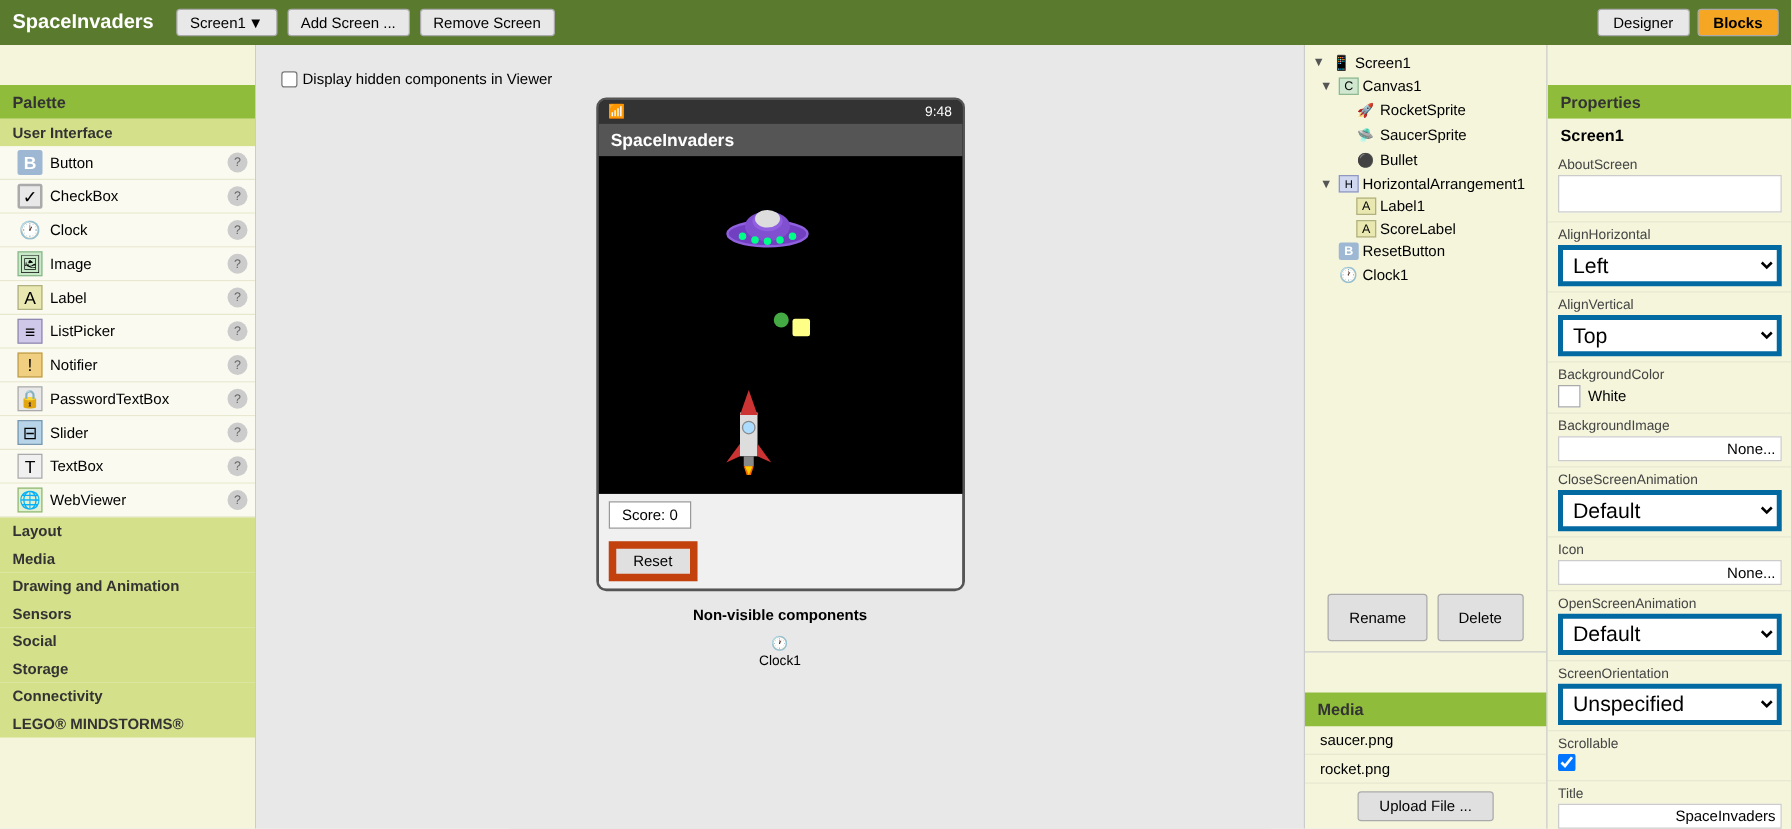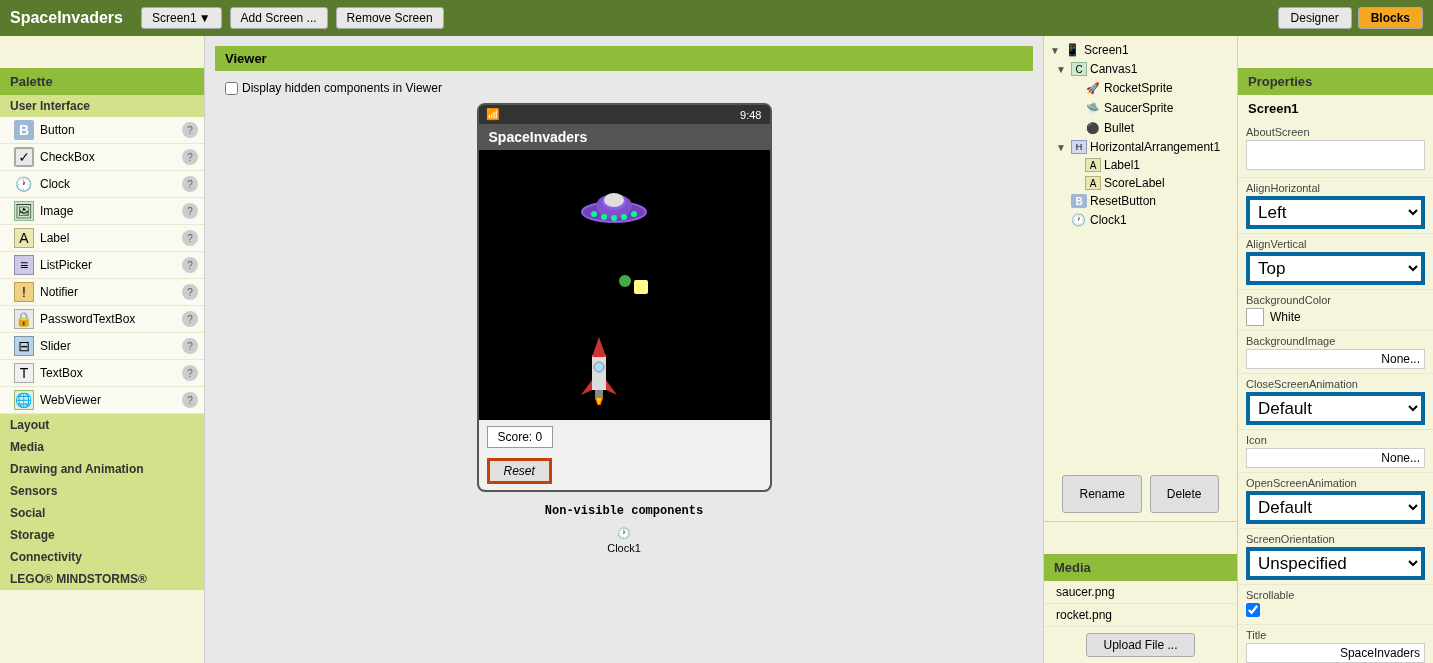--- a/index.html
+++ b/index.html
@@ -213,37 +213,35 @@
       align-items: center;
       margin-bottom: 6px;
     }
     .score-box {
       border: 1px solid #999;
       padding: 3px 10px;
       background: white;
       font-size: 12px;
     }
     .reset-btn {
-      border: 3px solid #c2410c;
+      border: 6px solid #c2410c;
       padding: 3px 14px;
       background: #e0e0e0;
       font-size: 12px;
       cursor: pointer;
       margin-top: 4px;
-      font-style: italic;
     }
     .non-visible-section {
       text-align: center;
       margin-top: 12px;
     }
     .non-visible-label {
       font-weight: bold;
       font-size: 12px;
       margin-bottom: 8px;
-      font-family: Liberation Mono, monospace;
     }
     .non-visible-item {
       display: inline-flex;
       flex-direction: column;
       align-items: center;
       gap: 2px;
       font-size: 11px;
     }
 
     
@@ -486,21 +484,20 @@
     <div class="section-header">Media</div>
     <div class="section-header">Drawing and Animation</div>
     <div class="section-header">Sensors</div>
     <div class="section-header">Social</div>
     <div class="section-header">Storage</div>
     <div class="section-header">Connectivity</div>
     <div class="section-header">LEGO® MINDSTORMS®</div>
   </div>
 
   <div id="viewer">
-    <div class="viewer-header">Viewer</div>
     <div class="viewer-content">
       <div class="display-hidden-check">
         <input type="checkbox" style="">
         <span>Display hidden components in Viewer</span>
       </div>
 
       <div class="phone-frame">
         <div class="phone-status-bar">
           <span>📶</span>
           <span>9:48</span>

